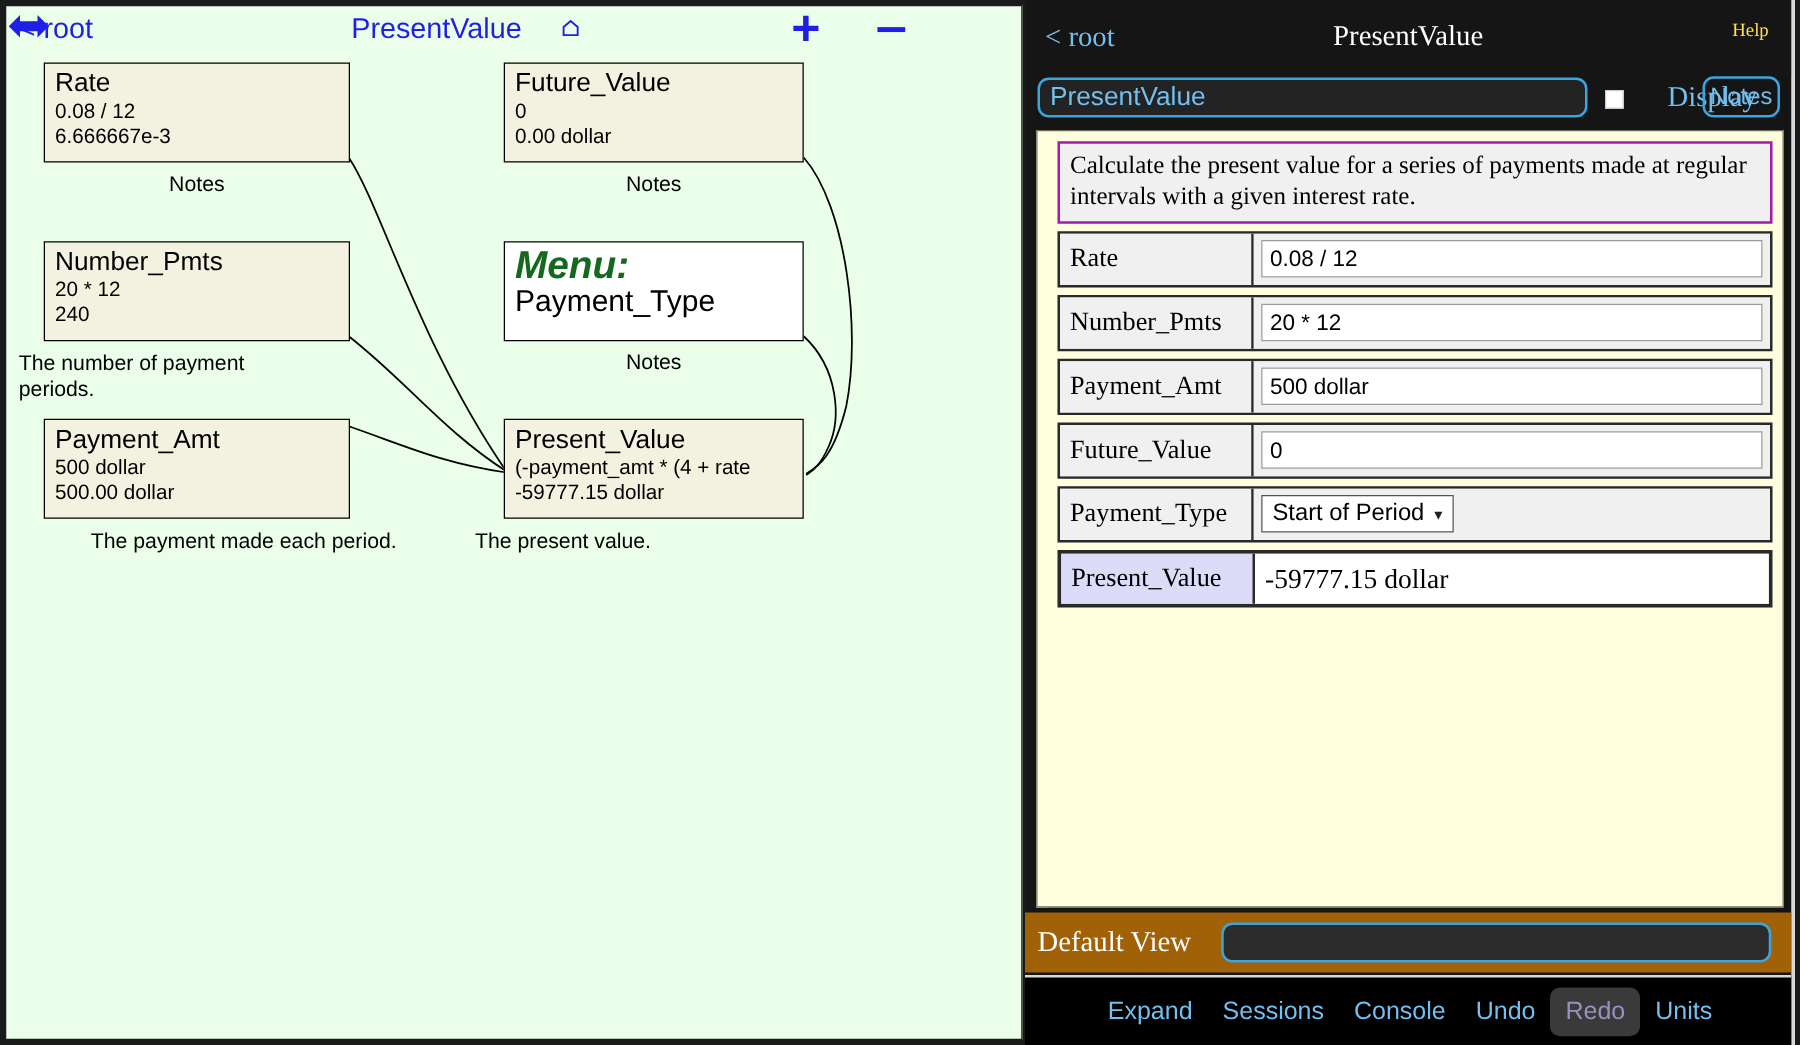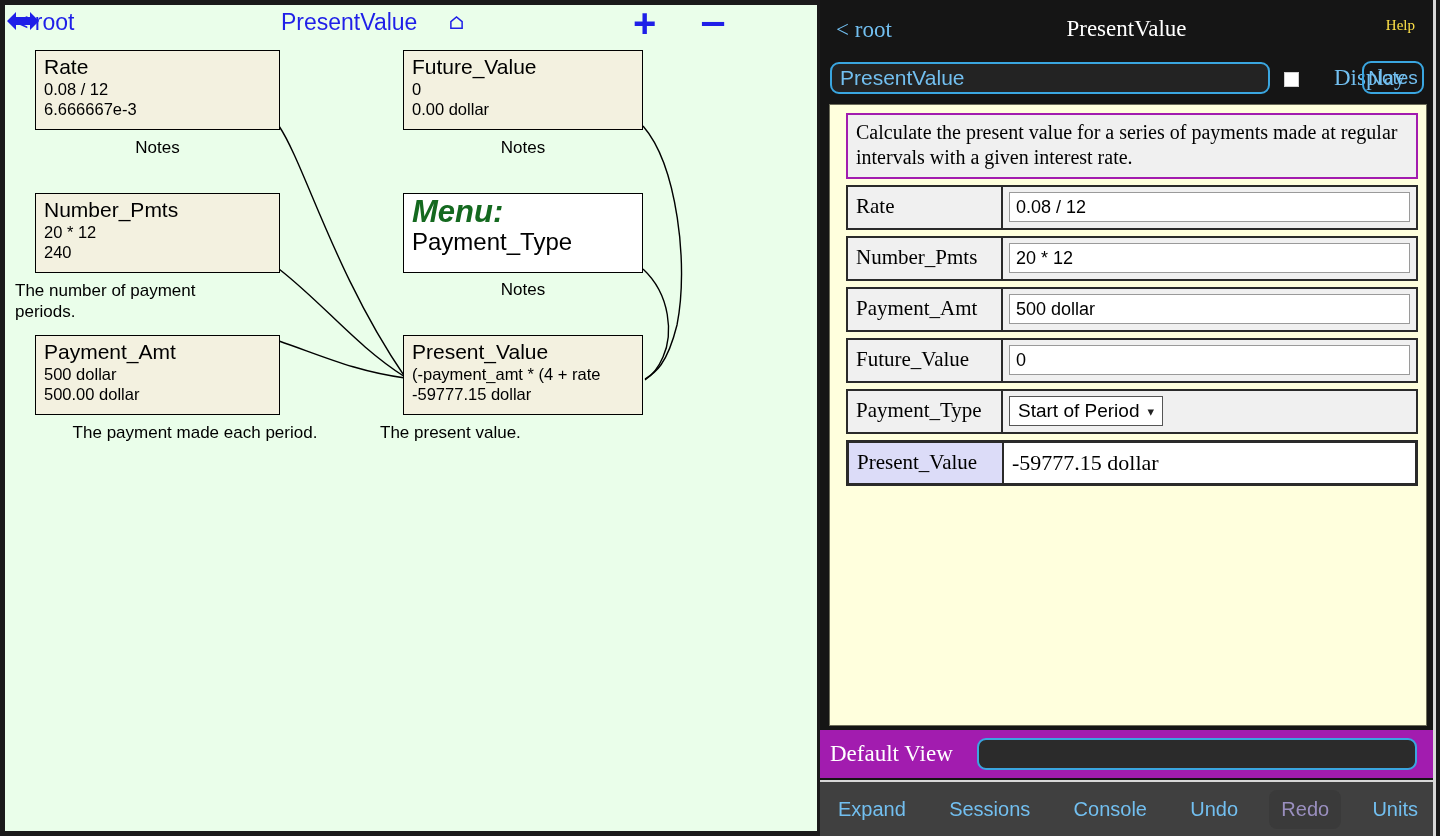--- a/index.html
+++ b/index.html
@@ -110,30 +110,30 @@
     display:flex; align-items:center; font-family:"Liberation Sans", sans-serif;
   }
   .fselect {
     background:#ffffff; border:1px solid #555; box-sizing:border-box;
     padding: 3px 8px; font-size: 19px; color:#000; display:inline-flex; align-items:center; gap:8px;
     font-family:"Liberation Sans", sans-serif;
   }
   .chev { font-size: 13px; color:#222; }
   .fvalwrap.plain { background:#ffffff; padding: 6px 8px; font-family:"Liberation Serif", serif; font-size: 22px; color:#000; }
 
-  #defview-row { position:absolute; left:0; top: 730px; width: 616px; height: 48px; background:#a21caf; }
+  #defview-row { position:absolute; left:0; top: 730px; width: 616px; height: 48px; background:#a16207; }
   #defview-label { position:absolute; left: 10px; top: 11px; color:#ffffff; font-family:"Liberation Serif", serif; font-size: 23px; }
   #defview-field {
     position:absolute; left: 157px; top: 8px; width: 440px; height: 32px;
     border: 2px solid #3aa6e0; border-radius: 9px; background:#2b2b2b; box-sizing:border-box;
   }
   #bottom-bar {
     position:absolute; left:0; top: 780px; width: 616px; height: 56px;
-    background:#404040; border-top: 2px solid #d8d8d8;
-    display:flex; align-items:center; justify-content:space-between; padding: 0 6px; box-sizing:border-box;
+    background:#000000; border-top: 2px solid #d8d8d8;
+    display:flex; align-items:center; justify-content:center; padding: 0 6px; box-sizing:border-box;
   }
   .bb-btn { color:#72bff0; font-size: 20px; padding: 8px 12px; border-radius: 8px; }
   .bb-btn.disabled { color:#9a8fbf; background:#3a3a3a; }
 </style>
 </head>
 <body>
 
 <div id="root">
 
   <div id="graph-pane">

